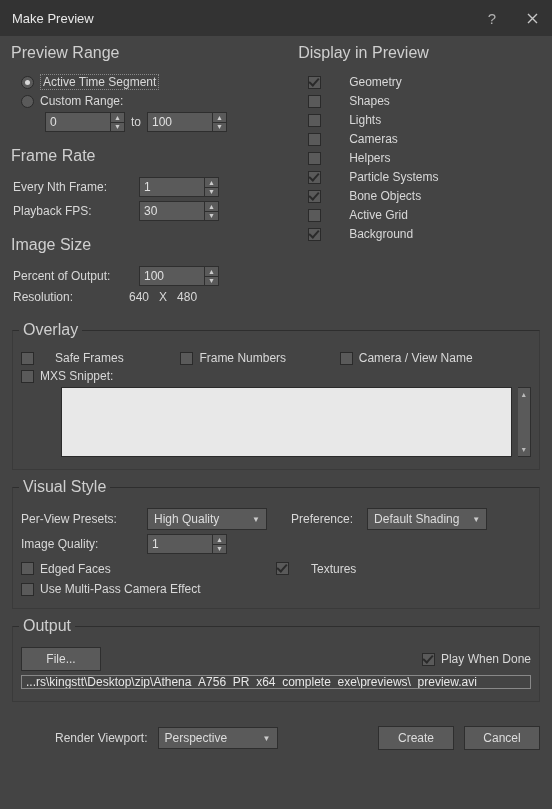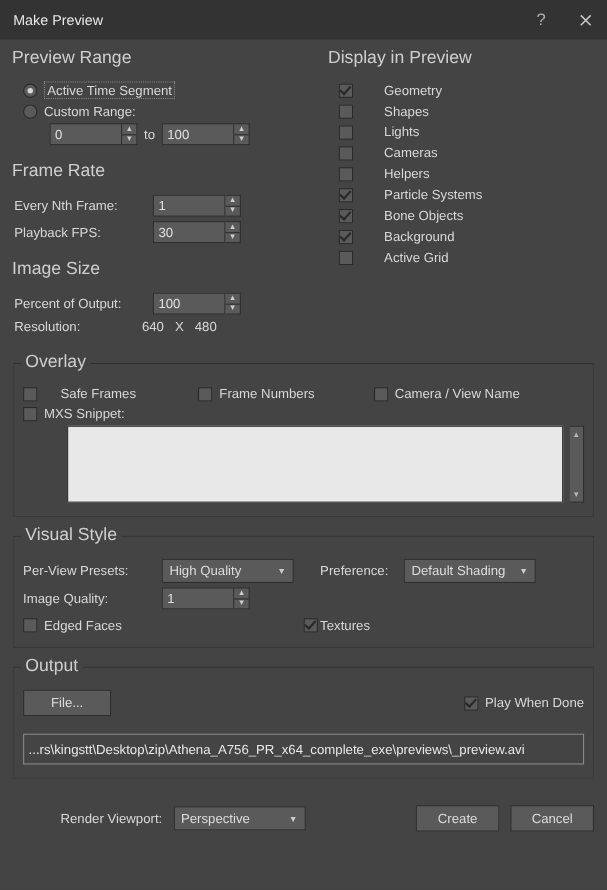--- a/index.html
+++ b/index.html
@@ -119,25 +119,25 @@
   .btn {
     display: inline-flex; align-items: center; justify-content: center;
     background: #5a5a5a;
     border: 1px solid #2e2e2e;
     color: #ddd;
     padding: 4px 14px;
     height: 24px;
     font-size: 12px;
   }
   .outpath {
-    width: 100%; height: 28px;
+    width: 100%; height: 14px;
     background: #444; color: #e8e8e8;
     border: 1px solid #888;
     padding: 2px 4px;
-    font-family: inherit; font-size: 12px; margin-top: 12px;
+    font-family: inherit; font-size: 12px;
   }
   .bottombar {
     display: flex; align-items: center;
     gap: 10px;
     padding: 10px 12px 12px 12px;
     margin-left: 31px;
   }
   .bottombar .renderlbl { margin-left: 12px; }
   .bottombar .spacer { flex: 1; }
   .bottombar .btn { width: 76px; justify-content: center; }
@@ -271,26 +271,26 @@
             </div>
             <div class="fldrow" style="padding-left: 8px;">
               <span class="chk checked"></span>
               <span>Particle Systems</span>
             </div>
             <div class="fldrow" style="padding-left: 8px;">
               <span class="chk checked"></span>
               <span>Bone Objects</span>
             </div>
             <div class="fldrow" style="padding-left: 8px;">
+              <span class="chk"></span>
+              <span>Active Grid</span>
+            </div>
+            <div class="fldrow" style="padding-left: 8px;">
               <span class="chk checked"></span>
               <span>Background</span>
-            </div>
-            <div class="fldrow" style="padding-left: 8px;">
-              <span class="chk"></span>
-              <span>Active Grid</span>
             </div>
           </div>
       </fieldset>
     </div>
   </div>
 
   <fieldset class="boxed" style="margin-top:4px">
     <legend>Overlay</legend>
     <div class="fldrow" style="gap:0">
       <div style="flex:1;display:flex;align-items:center;gap:21px">
@@ -341,24 +341,28 @@
             <span>▲</span>
             <span>▼</span>
           </div>
       </div>
     </div>
     <div class="fldrow" style="gap:0;margin-top:8px">
       <div style="flex:1;display:flex;gap:6px">
         <span class="chk"></span>
         <span>Edged Faces</span>
       </div>
-      <div style="flex:1;display:flex;gap:2px">
+      <div style="flex:1;display:flex;gap:22px">
         <span class="chk checked"></span>
         <span>Textures</span>
       </div>
+    </div>
+    <div class="fldrow" style="margin-top:6px">
+      <span class="chk"></span>
+      <span>Use Multi-Pass Camera Effect</span>
     </div>
   </fieldset>
 
   <fieldset class="boxed" style="margin-top:8px">
     <legend>Output</legend>
     <div class="fldrow">
       <div class="btn" style="width:80px">
           <span>File...</span>
         </div>
       <span style="flex:1"></span>

